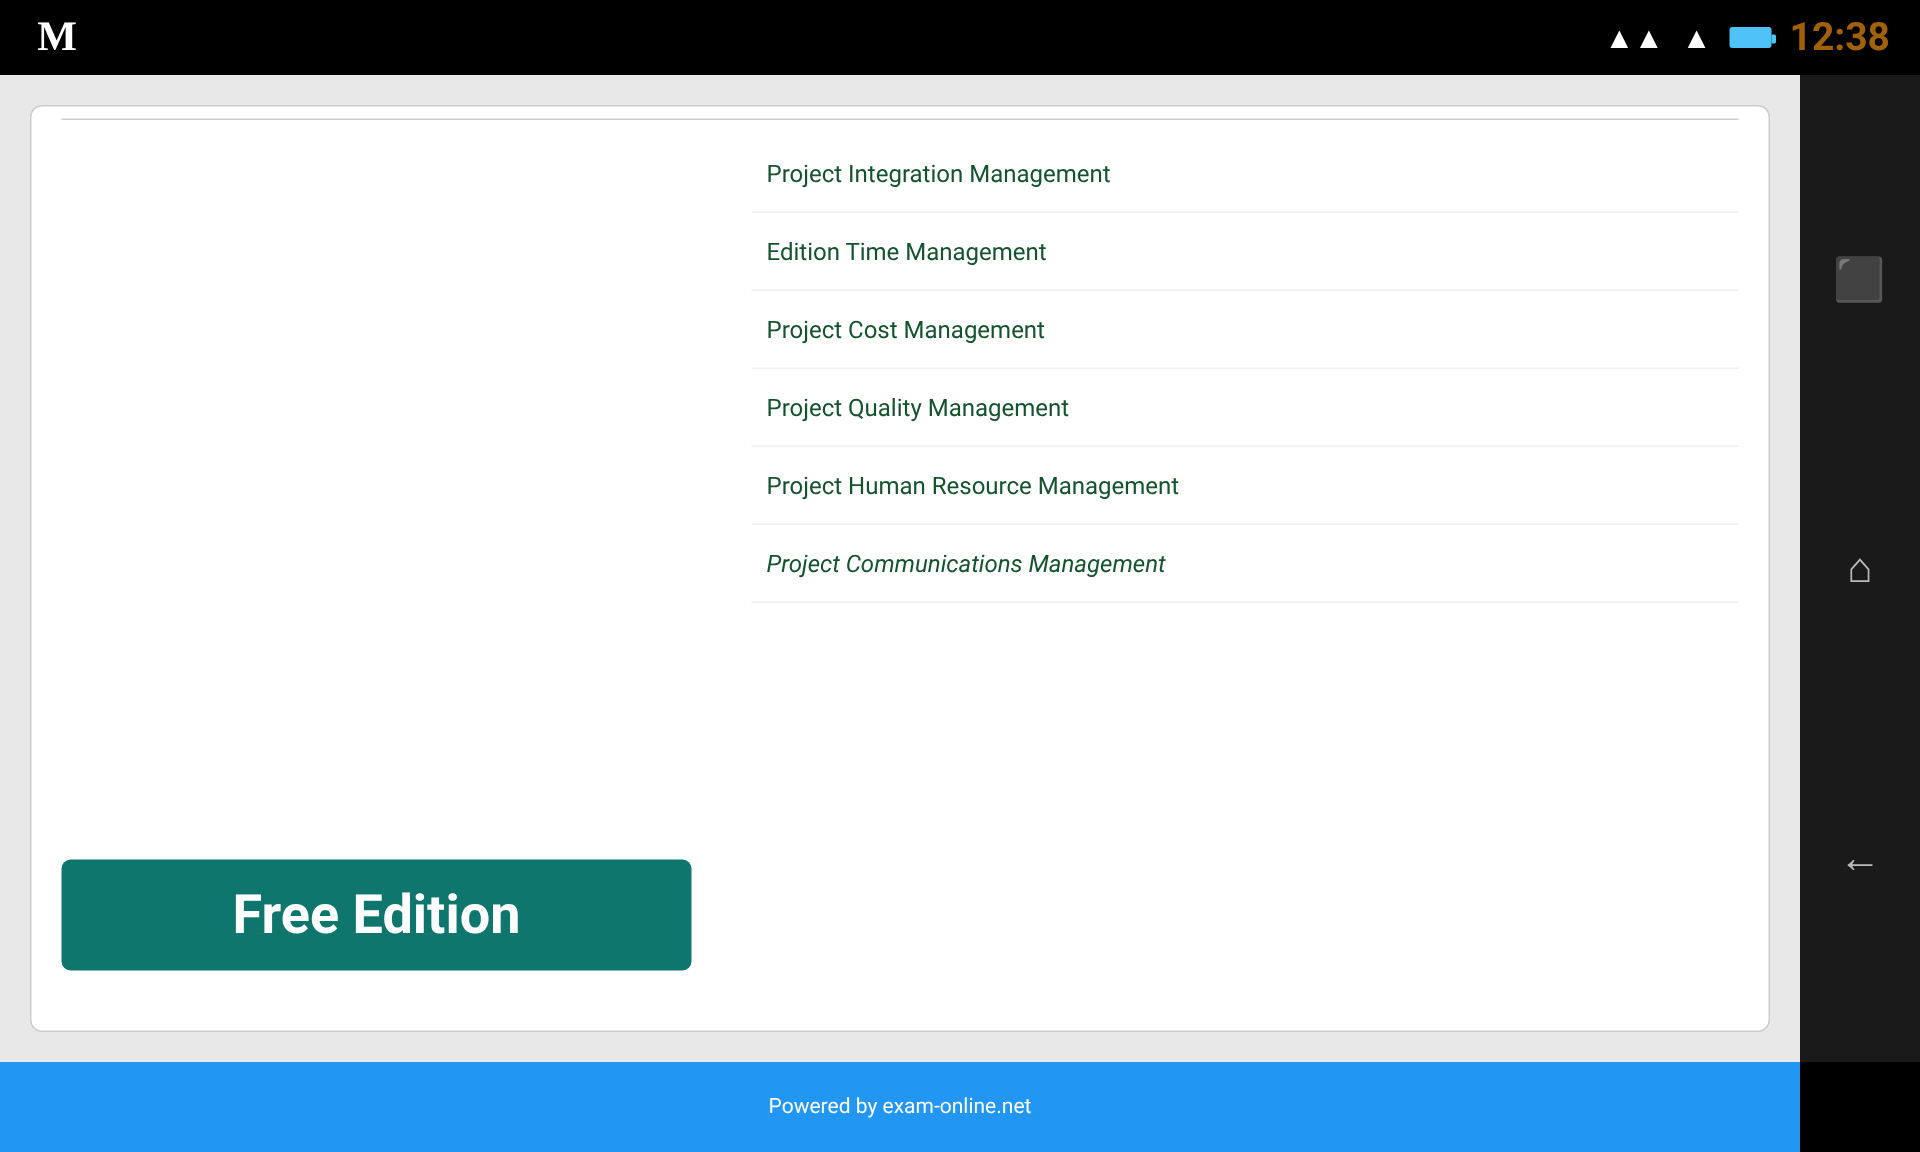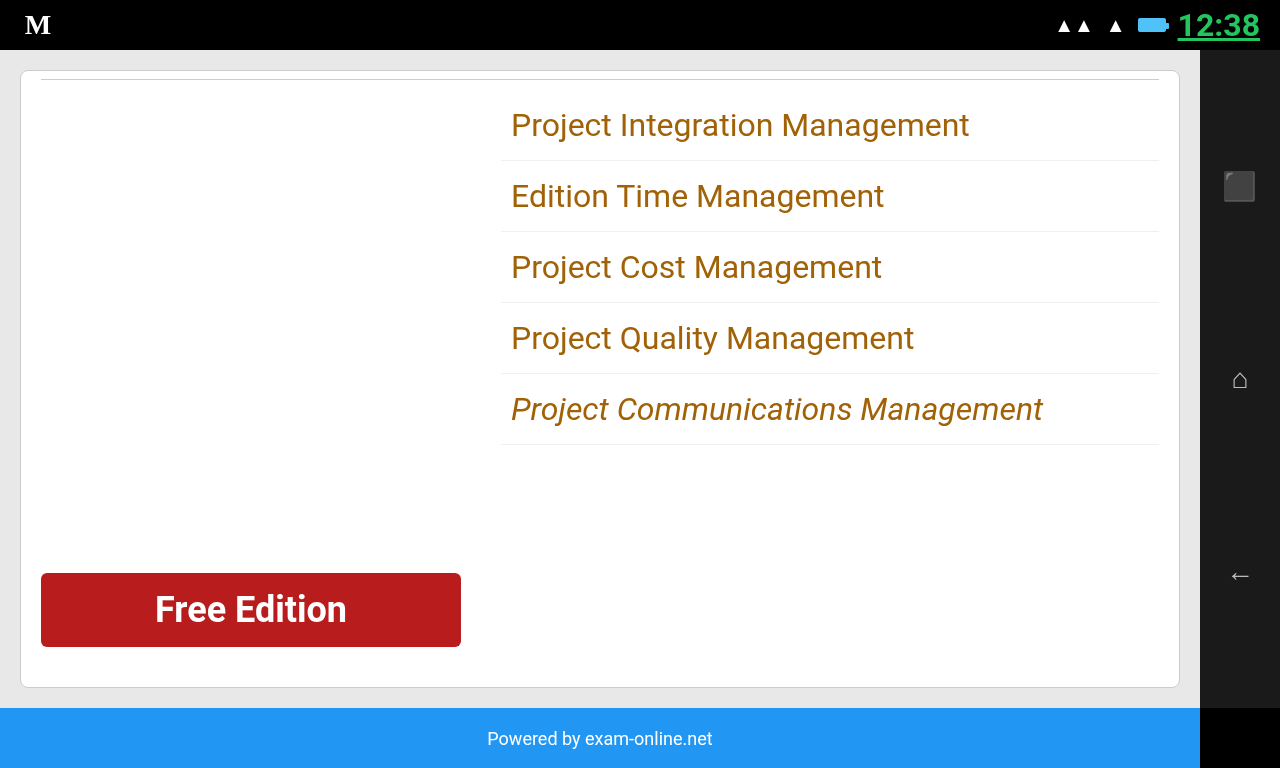--- a/index.html
+++ b/index.html
@@ -53,24 +53,23 @@
       align-items: center;
       gap: 12px;
     }
 
     .status-icon {
       color: #fff;
       font-size: 18px;
     }
 
     .time-display {
-      color: #22c55e;
-      font-size: 32px;
+      color: #a16207;
+      font-size: 26px;
       font-weight: bold;
-      text-decoration: underline;
     }
 
     
     .nav-bar {
       position: absolute;
       right: 0;
       top: 50px;
       width: 80px;
       bottom: 60px;
       background: #1a1a1a;
@@ -191,21 +190,21 @@
       width: 390px;
       height: 330px;
     }
 
     
     .free-edition-banner {
       position: absolute;
       bottom: 40px;
       left: 20px;
       right: 20px;
-      background: #b91c1c;
+      background: #0f766e;
       border-radius: 6px;
       padding: 16px;
       text-align: center;
     }
 
     .free-edition-text {
       color: #fff;
       font-size: 36px;
       font-weight: bold;
     }
@@ -214,22 +213,22 @@
     .menu-section {
       flex: 1;
       padding: 10px 20px 0;
       overflow: hidden;
       display: flex;
       flex-direction: column;
       justify-content: flex-start;
     }
 
     .menu-item {
-      font-size: 32px;
-      color: #a16207;
+      font-size: 16px;
+      color: #14532d;
       padding: 16px 10px;
       border-bottom: 1px solid #f0f0f0;
       cursor: pointer;
       white-space: nowrap;
     }
 
     .menu-item:last-child {
       border-bottom: none;
       font-style: italic;
     }
@@ -264,21 +263,21 @@
       right: 80px;
       height: 60px;
       background: #2196f3;
       display: flex;
       align-items: center;
       justify-content: center;
     }
 
     .footer-text {
       color: #fff;
-      font-size: 18px;
+      font-size: 14px;
     }
     .battery-icon {
       display: inline-block;
       width: 28px;
       height: 14px;
       border: 2px solid #4fc3f7;
       border-radius: 2px;
       position: relative;
       background: #4fc3f7;
     }
@@ -328,20 +327,21 @@
         <div class="free-edition-banner">
           <span class="free-edition-text">Free Edition</span>
         </div>
       </div>
 
       <div class="menu-section">
         <div class="menu-item">Project Integration Management</div>
         <div class="menu-item">Edition Time Management</div>
         <div class="menu-item">Project Cost Management</div>
         <div class="menu-item">Project Quality Management</div>
+        <div class="menu-item">Project Human Resource Management</div>
         <div class="menu-item" style="border-bottom: 1px solid #f0f0f0; overflow: hidden; text-overflow: ellipsis;">Project Communications Management</div>
       </div>
     </div>
 
 
   </div>
 </div>
 
 <div class="footer">
   <span class="footer-text">Powered by exam-online.net</span>

